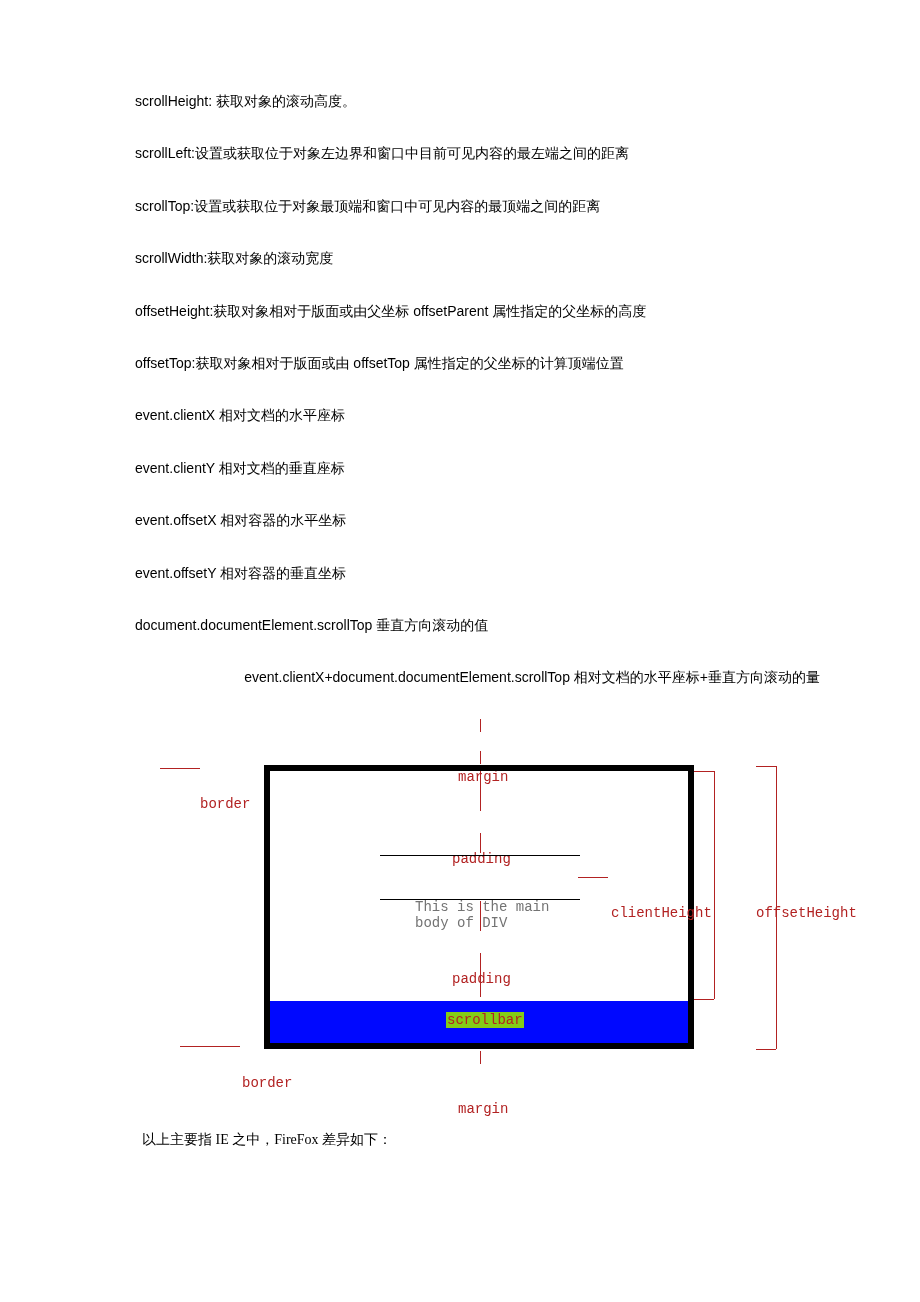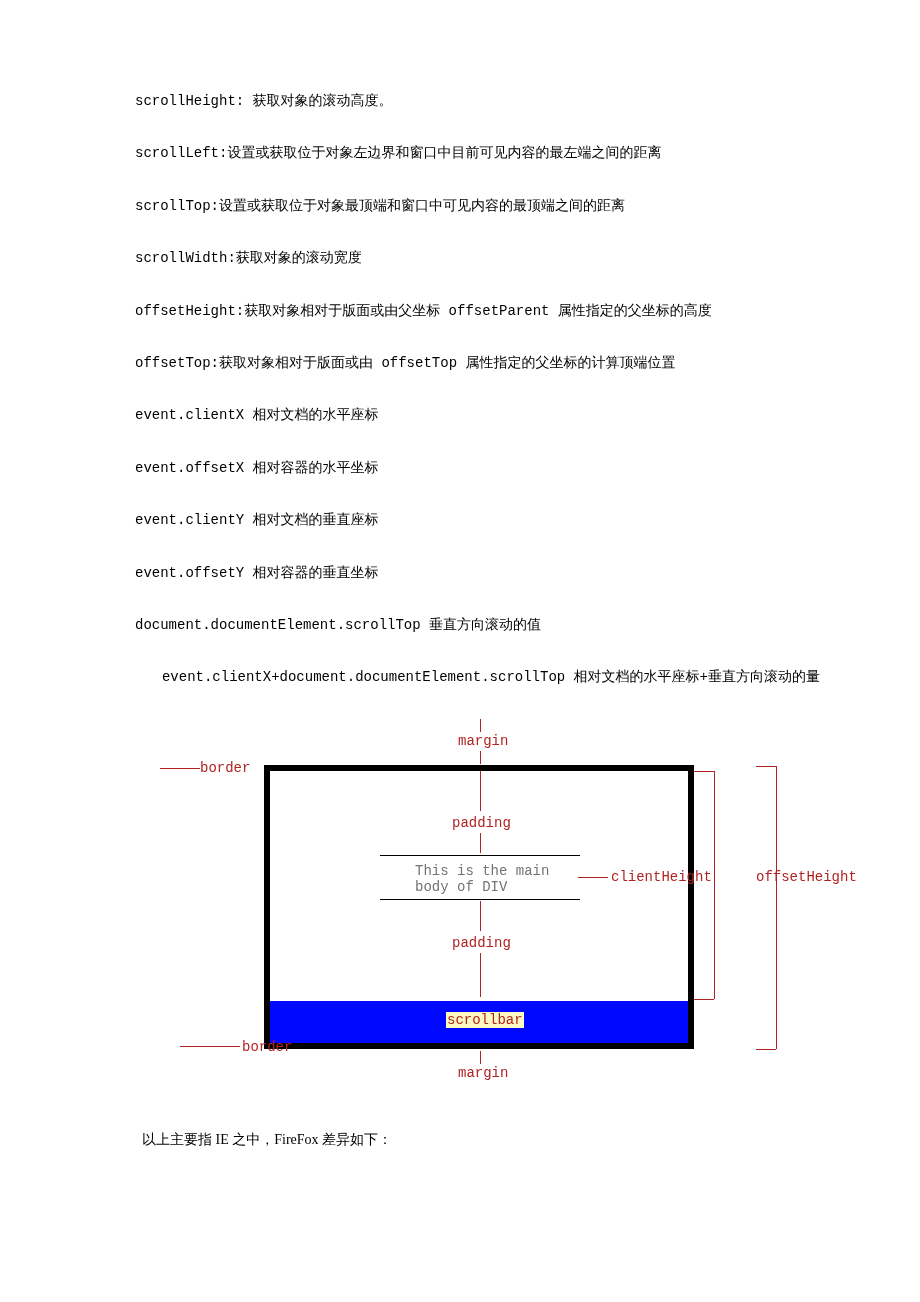--- a/index.html
+++ b/index.html
@@ -22,21 +22,21 @@
   .def-line.last {
     text-indent: 2.5em;
   }
   .footer-line {
     margin: 30px 0 0 0;
     text-indent: 3em;
     line-height: 1.6;
     font-family: Liberation Serif, serif;
   }
   .mono {
-    font-family: Liberation Mono, monospace;
+    font-family: Liberation Sans, sans-serif;
   }
   
   .diagram-wrap {
     position: relative;
     width: 700px;
     height: 380px;
     margin: 20px 0 0 60px;
   }
   .box-border {
     position: absolute;
@@ -55,31 +55,32 @@
   .vr-line {
     position: absolute;
     width: 1px;
     background: #000;
   }
   .txt {
     position: absolute;
     font-family: "Courier New", monospace;
     font-size: 14px;
     white-space: nowrap;
+    margin-top: 36px;
   }
   .red { color: #b22222; }
   .blue { color: #737373; }
   .scrollbar-bar {
     position: absolute;
     background: #0008ff;
   }
   .scroll-lab {
     position: absolute;
     color: #b22222;
-    background: #fef9c3;
+    background: #84cc16;
     font-family: "Courier New", monospace;
     font-size: 14px;
     padding: 0 1px;
   }
   .tick {
     position: absolute;
     width: 1px;
     background: #b22222;
   }
   .htick {
@@ -98,22 +99,22 @@
 
 <div class="page">
 
   <p class="def-line mono">scrollHeight: 获取对象的滚动高度。</p>
   <p class="def-line mono">scrollLeft:设置或获取位于对象左边界和窗口中目前可见内容的最左端之间的距离</p>
   <p class="def-line mono">scrollTop:设置或获取位于对象最顶端和窗口中可见内容的最顶端之间的距离</p>
   <p class="def-line mono">scrollWidth:获取对象的滚动宽度</p>
   <p class="def-line mono">offsetHeight:获取对象相对于版面或由父坐标 offsetParent 属性指定的父坐标的高度</p>
   <p class="def-line mono">offsetTop:获取对象相对于版面或由 offsetTop 属性指定的父坐标的计算顶端位置</p>
   <p class="def-line mono">event.clientX 相对文档的水平座标</p>
+  <p class="def-line mono">event.clientY 相对文档的垂直座标</p>
   <p class="def-line mono">event.offsetX 相对容器的水平坐标</p>
-  <p class="def-line mono">event.clientY 相对文档的垂直座标</p>
   <p class="def-line mono">event.offsetY 相对容器的垂直坐标</p>
   <p class="def-line mono">document.documentElement.scrollTop 垂直方向滚动的值</p>
   <p class="def-line mono last" style="text-indent:2.5em; margin-left:0;text-align:right;">event.clientX+document.documentElement.scrollTop 相对文档的水平座标+垂直方向滚动的量</p>
 
   <div class="diagram-wrap">
 
     <div class="tick" style="left:320px; top:0; height:13px;"></div>
     <div class="txt red" style="left:298px; top:14px;">margin</div>
     <div class="tick" style="left:320px; top:32px; height:13px;"></div>
 

